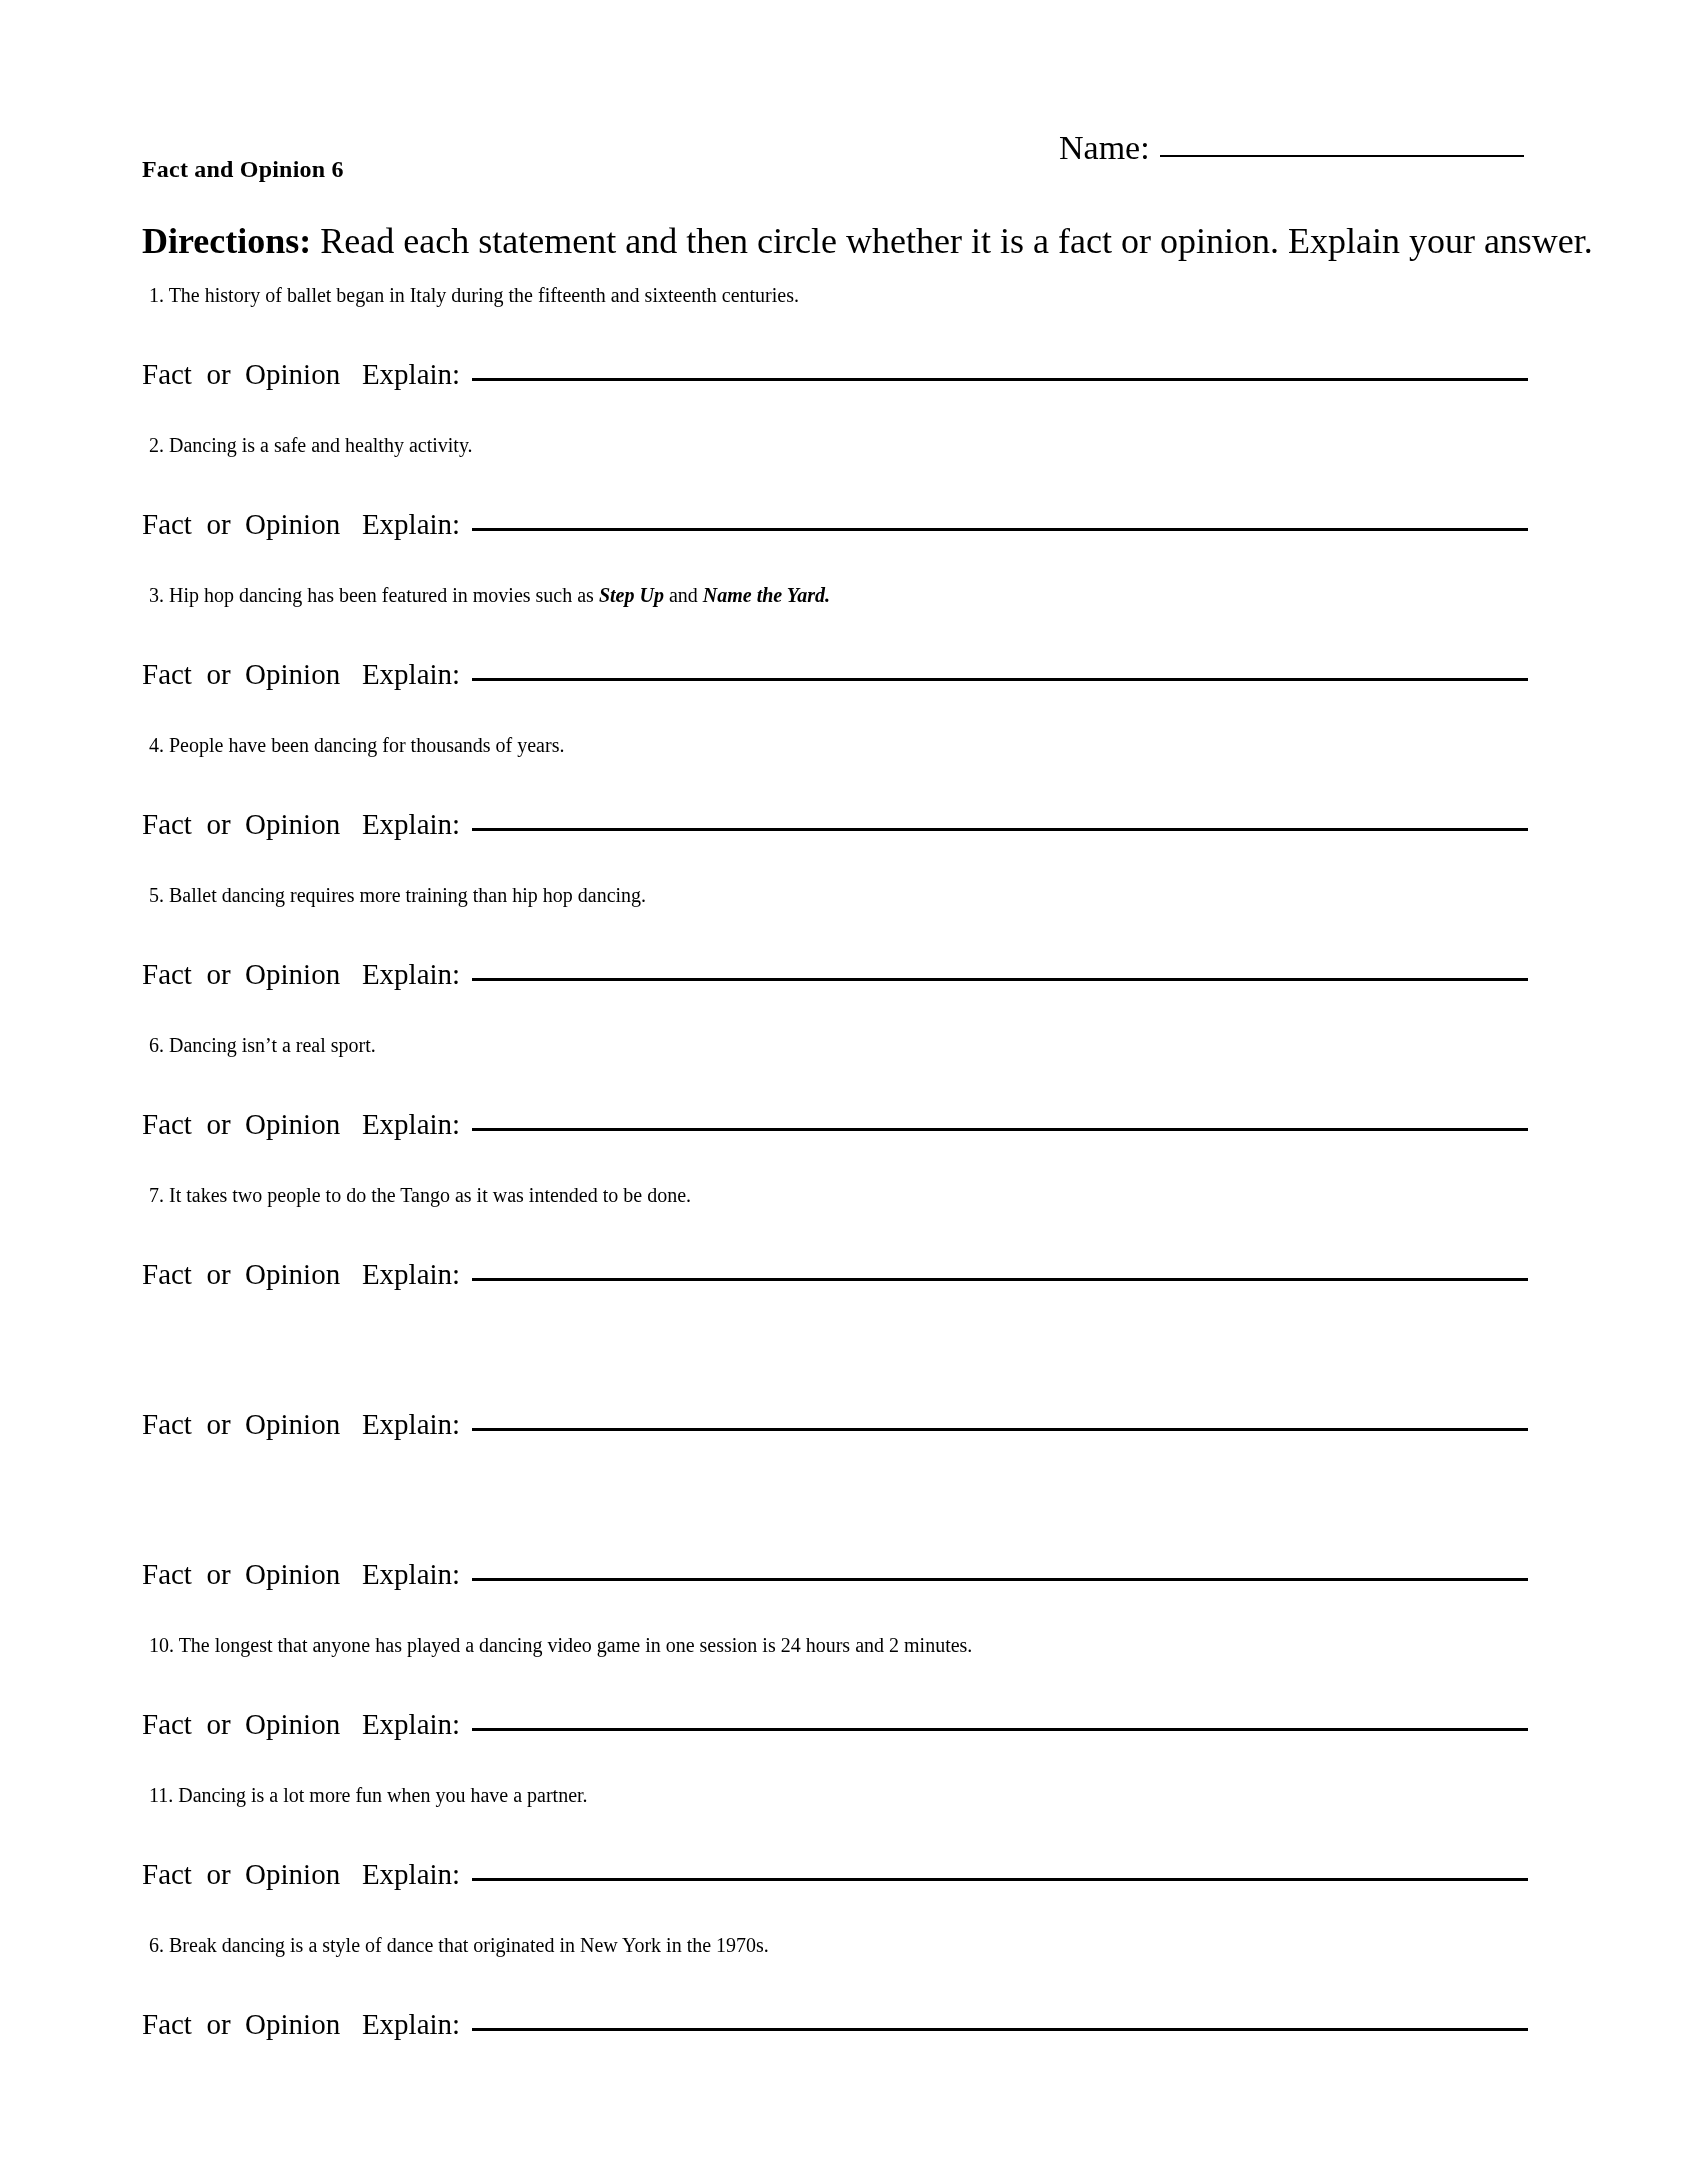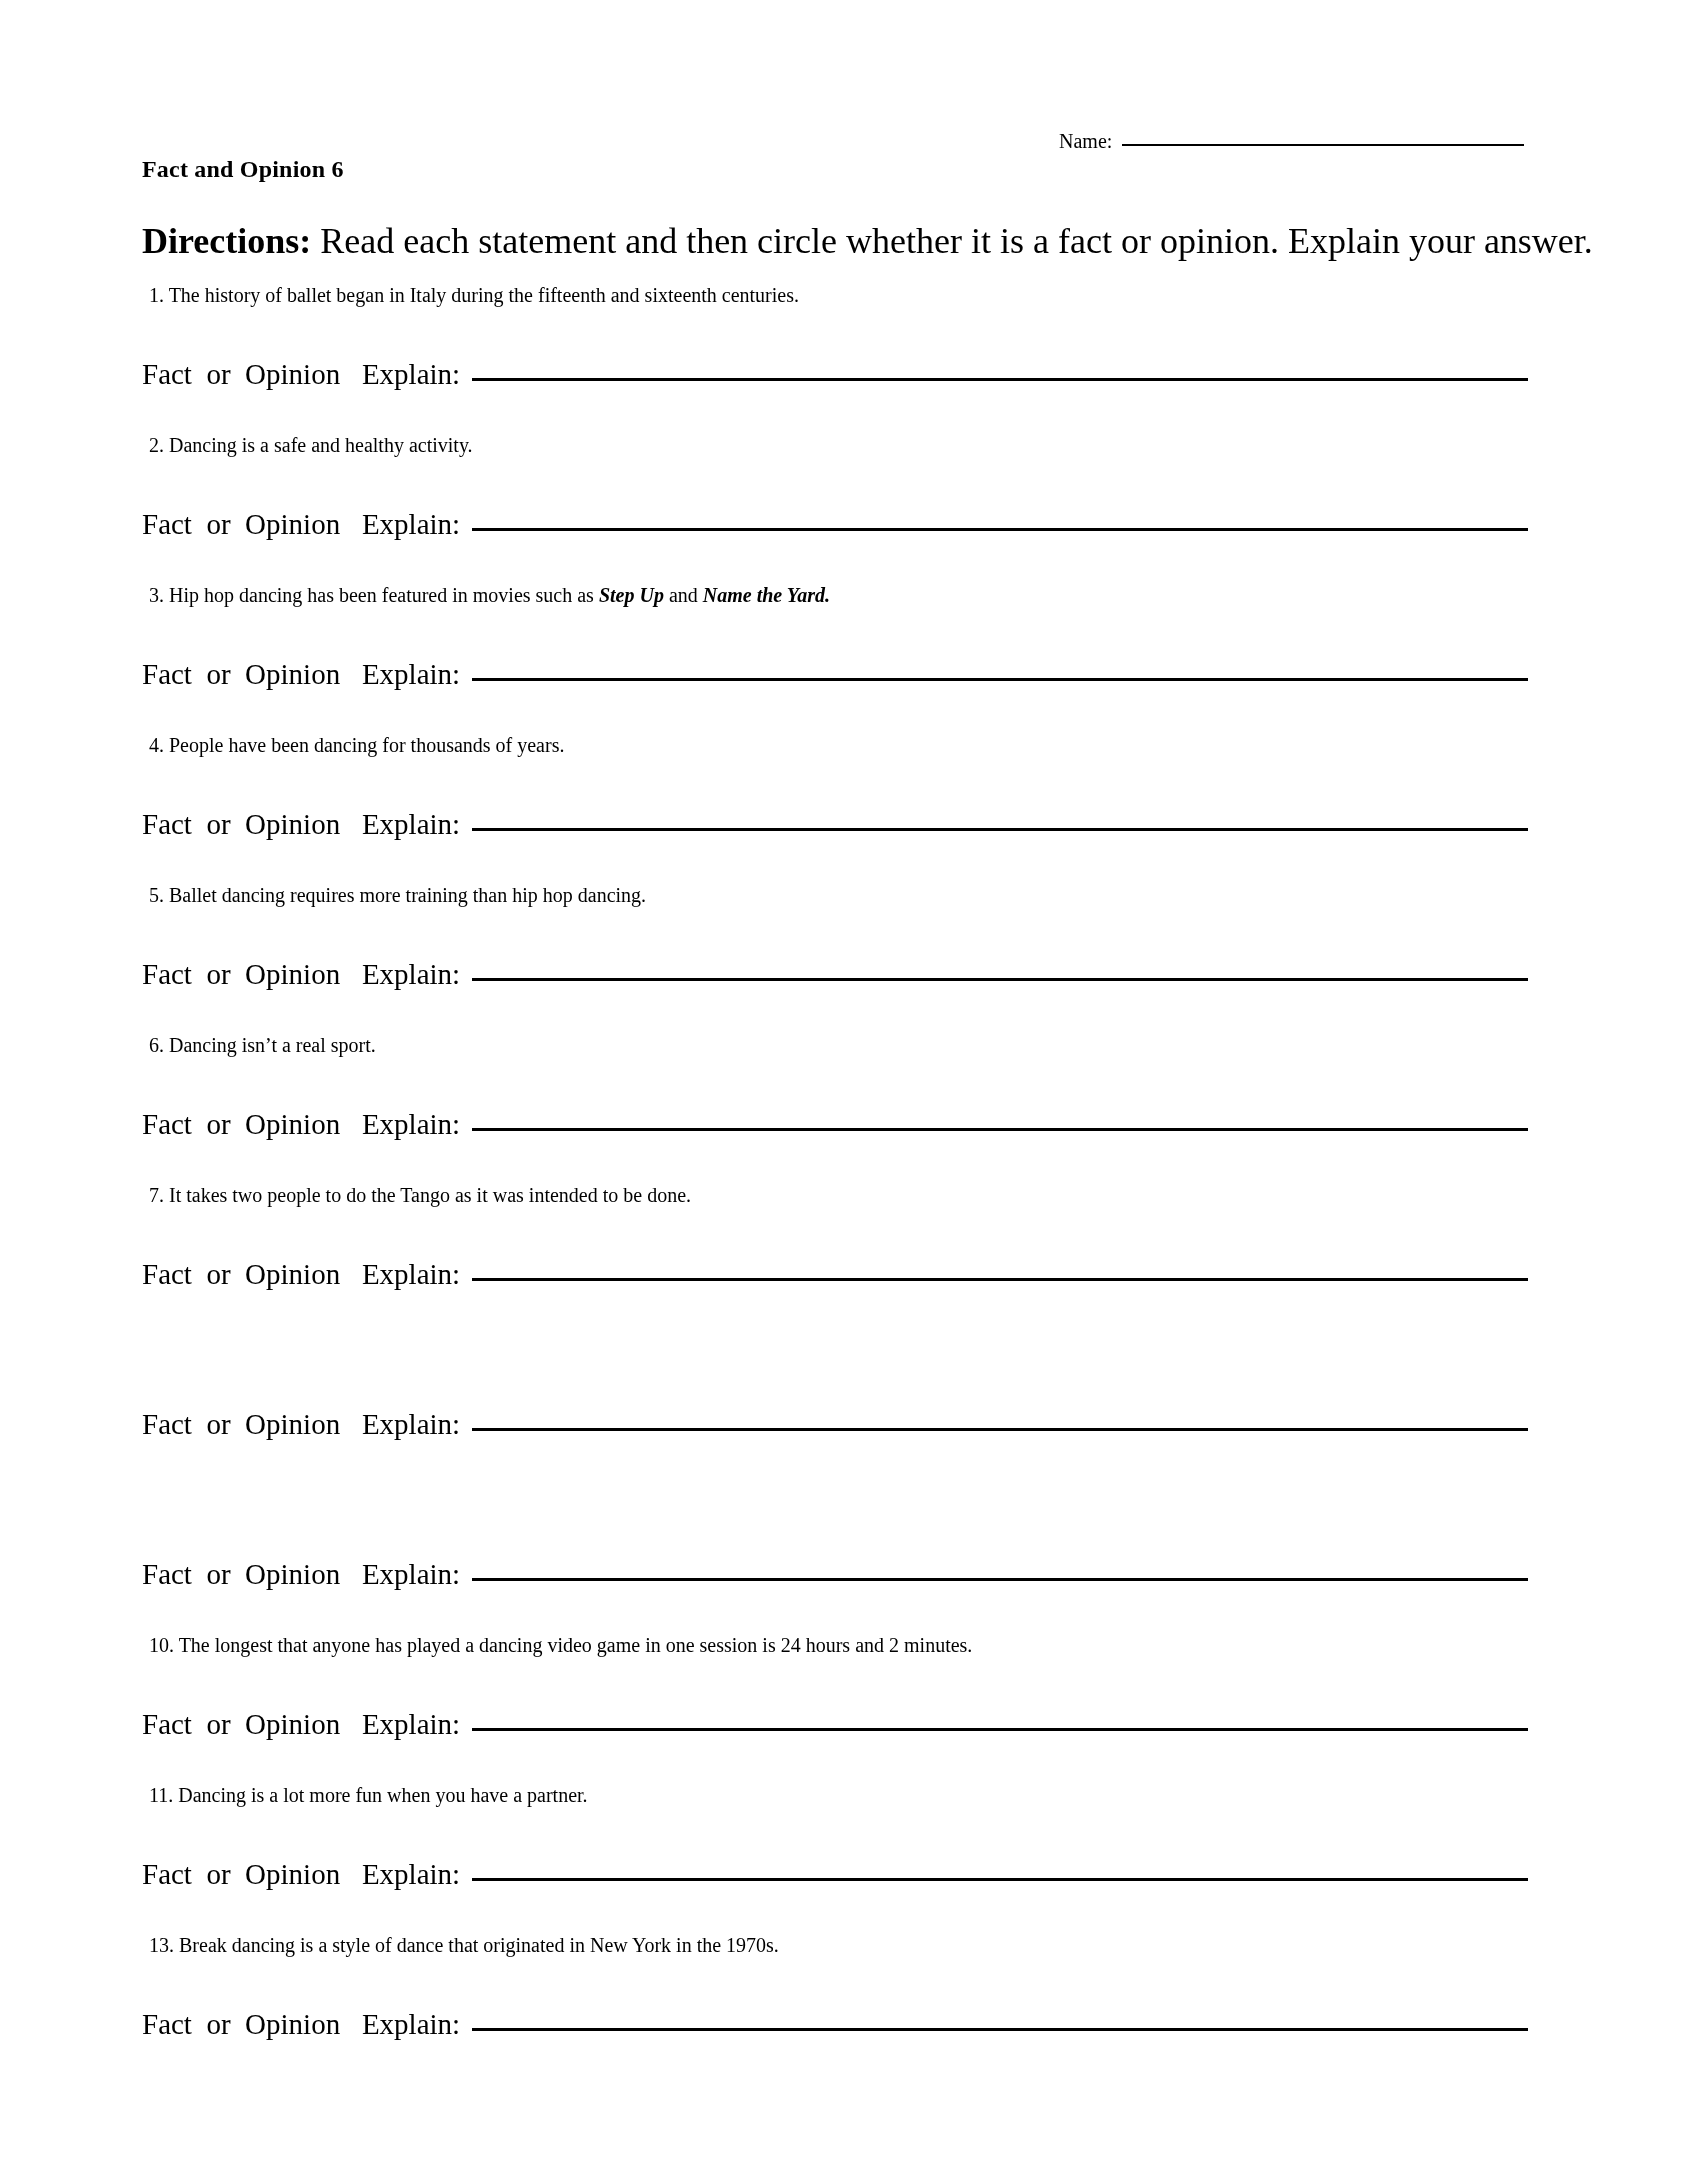--- a/index.html
+++ b/index.html
@@ -28,21 +28,21 @@
   
   .name-row {
     position: absolute;
     left: 1059px;
     top: 131px;
     display: flex;
     align-items: baseline;
     width: 465px;
   }
   .name-label {
-    font-size: 20px;
+    font-size: 34px;
     line-height: 1;
     white-space: nowrap;
   }
   .name-rule {
     flex: 1 1 auto;
     margin-left: 10px;
     border-bottom: 2px solid #000;
     height: 1px;
     position: relative;
     top: -2px;
@@ -215,21 +215,21 @@
 
     <div class="qblock">
       <div class="qtext">11.  Dancing is a lot more fun when you have a partner.</div>
       <div class="answer-row">
         <span class="answer-label">Fact  or  Opinion   Explain:</span>
         <span class="answer-rule"></span>
       </div>
     </div>
 
     <div class="qblock">
-      <div class="qtext">13.  Break dancing is a style of dance that originated in New York in the 1970s.</div>
+      <div class="qtext">6.  Break dancing is a style of dance that originated in New York in the 1970s.</div>
       <div class="answer-row">
         <span class="answer-label">Fact  or  Opinion   Explain:</span>
         <span class="answer-rule"></span>
       </div>
     </div>
 
   </div>
 </div>
 
 

